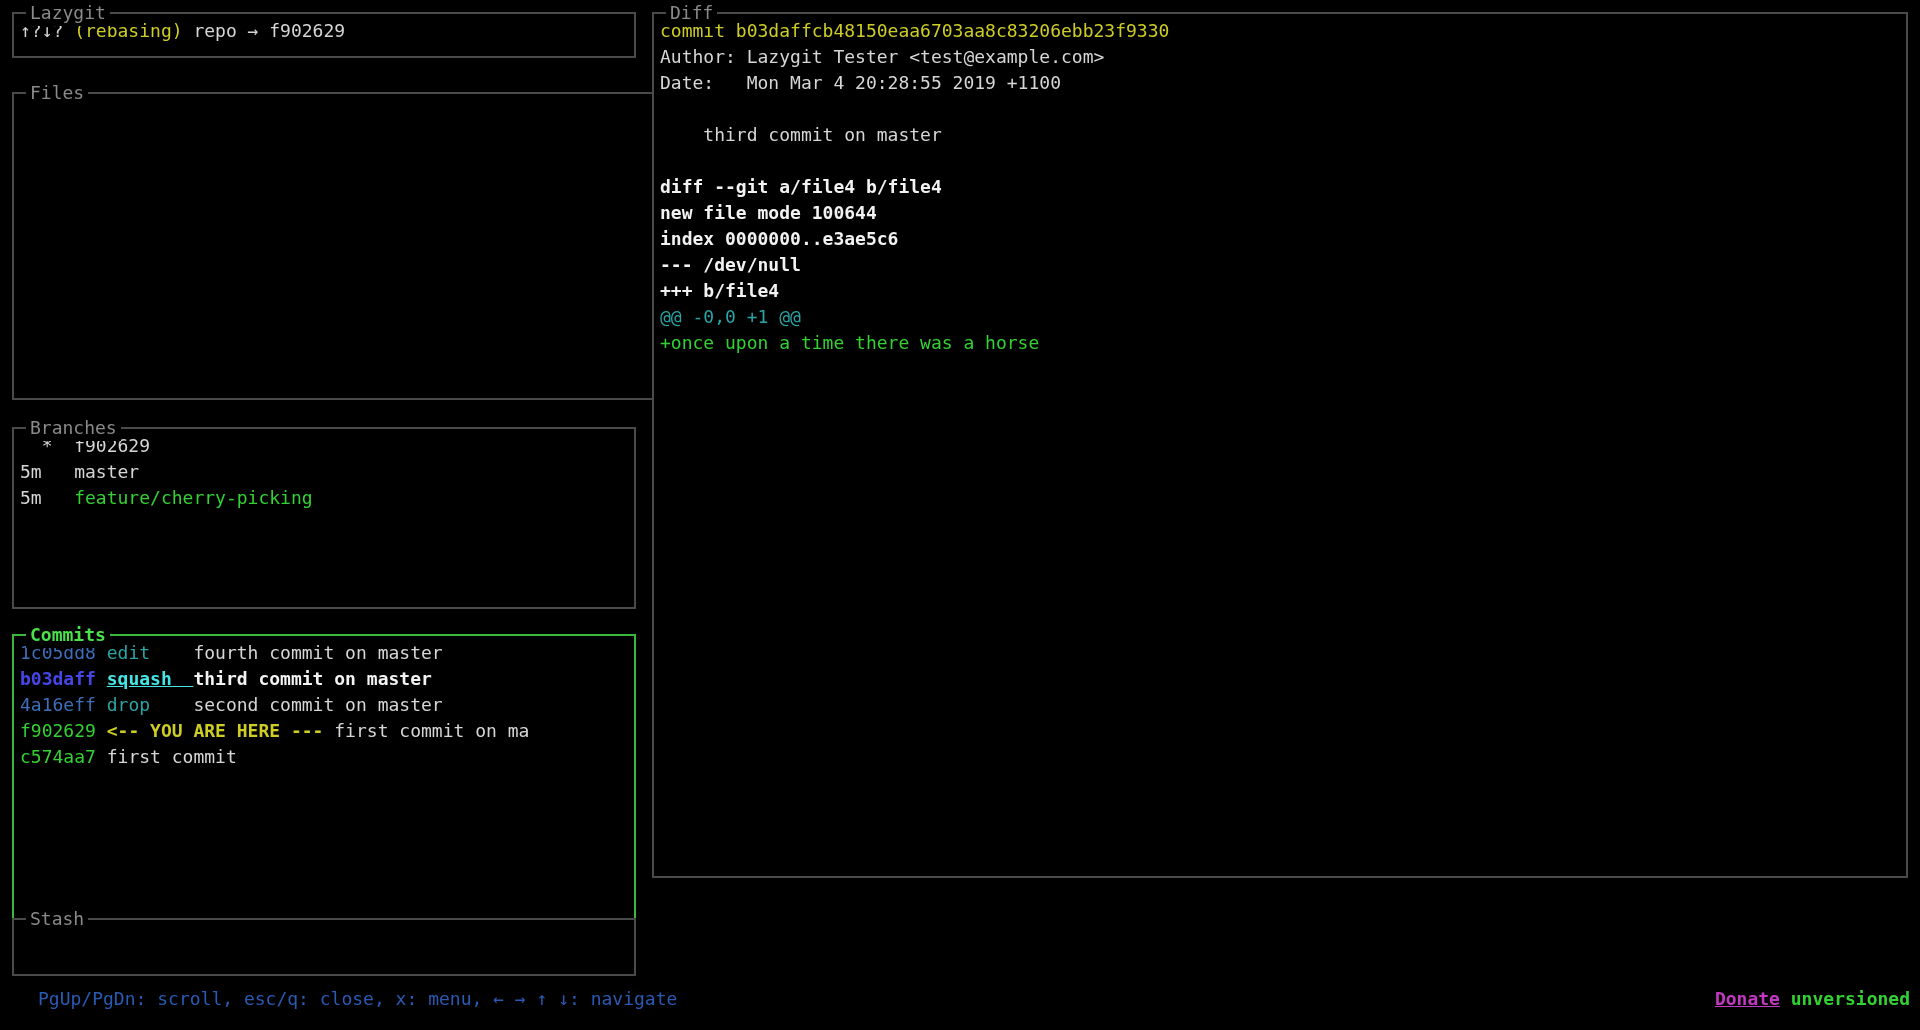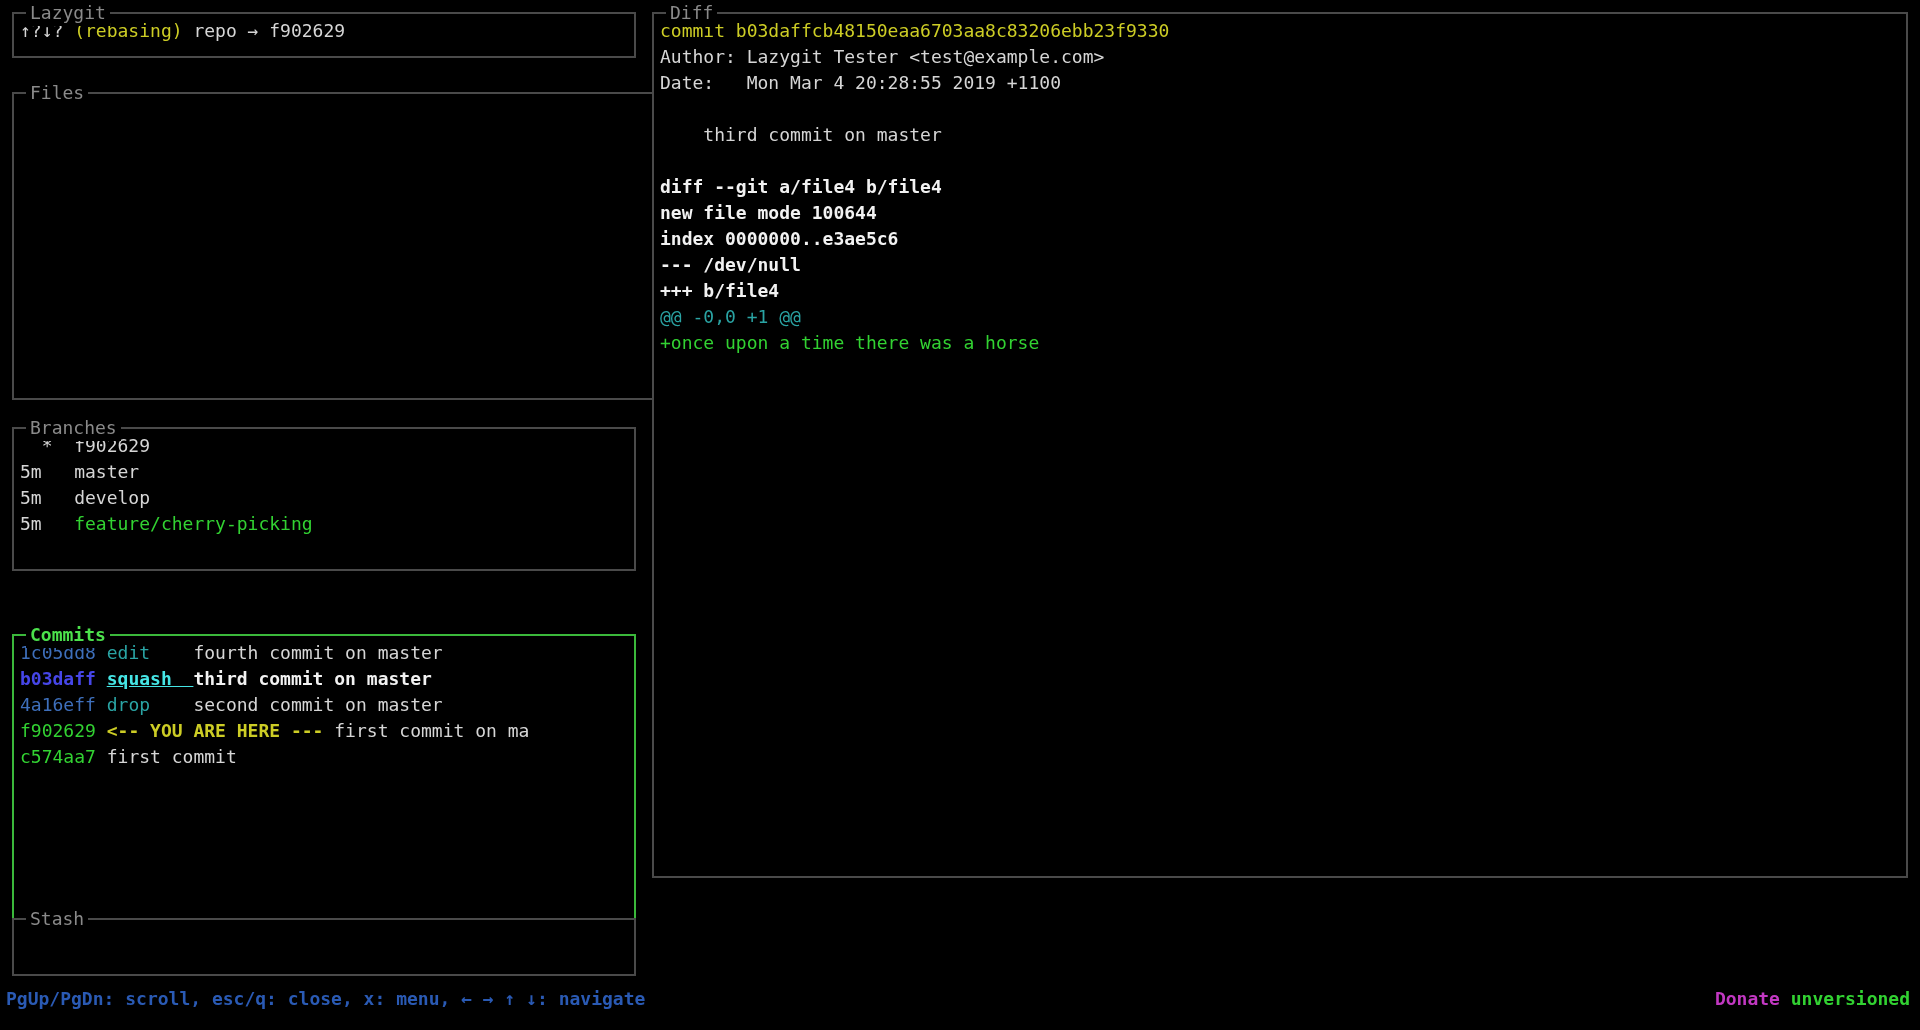--- a/index.html
+++ b/index.html
@@ -13,45 +13,44 @@
   .c-text{color:var(--text);}
   .c-bright{color:var(--text-bright);font-weight:bold;}
   .c-yellow{color:var(--yellow);}
   .c-green{color:var(--green);}
   .c-teal{color:var(--teal);}
   .c-cyanb{color:var(--cyan-bright);font-weight:bold;text-decoration:underline;}
   .c-blue{color:var(--blue-hash);}
   .c-blueb{color:var(--blue-hash-bold);font-weight:bold;}
   .bold{font-weight:bold;}
   .statusbar{position:absolute;left:6px;top:984px;width:1904px;display:flex;justify-content:space-between;line-height:30px;white-space:pre;}
-  .statusbar .keys{color:var(--statusbar-blue);font-weight:bold;}
-  .donate{color:var(--magenta);font-weight:bold;cursor:pointer;}
+  .statusbar .keys{color:var(--statusbar-blue);font-weight:normal;margin-left:32px;}
+  .donate{color:var(--magenta);text-decoration:underline;font-weight:bold;cursor:pointer;}
   .version{color:var(--green);font-weight:bold;}
 </style>
 </head>
 <body>
 
 <div class="panel" style="left:12px;top:12px;width:624px;height:46px;">
   <span class="panel-title">Lazygit</span>
   <div class="panel-content">
     <div class="row"><span class="c-text">↑?↓? </span><span class="c-yellow">(rebasing)</span><span class="c-text"> repo → f902629</span></div>
   </div>
 </div>
 
 <div class="panel" style="left:12px;top:92px;width:724px;height:308px;">
   <span class="panel-title">Files</span>
   <div class="panel-content"></div>
 </div>
 
-<div class="panel" style="left:12px;top:427px;width:624px;height:144px;">
+<div class="panel" style="left:12px;top:427px;width:624px;height:182px;">
   <span class="panel-title">Branches</span>
   <div class="panel-content">
     <div class="row"><span class="c-text">  *  </span><span class="c-text">f902629</span></div>
     <div class="row"><span class="c-text">5m   </span><span class="c-text">master</span></div>
-    <div class="row"><span class="c-text">5m   </span><span class="c-text">develop</span></div>
     <div class="row"><span class="c-text">5m   </span><span class="c-green">feature/cherry-picking</span></div>
   </div>
 </div>
 
 <div class="panel active" style="left:12px;top:634px;width:624px;height:326px;">
   <span class="panel-title">Commits</span>
   <div class="panel-content">
     <div class="row"><span class="c-blue">1c05dd8 </span><span class="c-teal">edit    </span><span class="c-text">fourth commit on master</span></div>
     <div class="row"><span class="c-blueb">b03daff </span><span class="c-cyanb">squash  </span><span class="c-bright">third commit on master</span></div>
     <div class="row"><span class="c-blue">4a16eff </span><span class="c-teal">drop    </span><span class="c-text">second commit on master</span></div>

